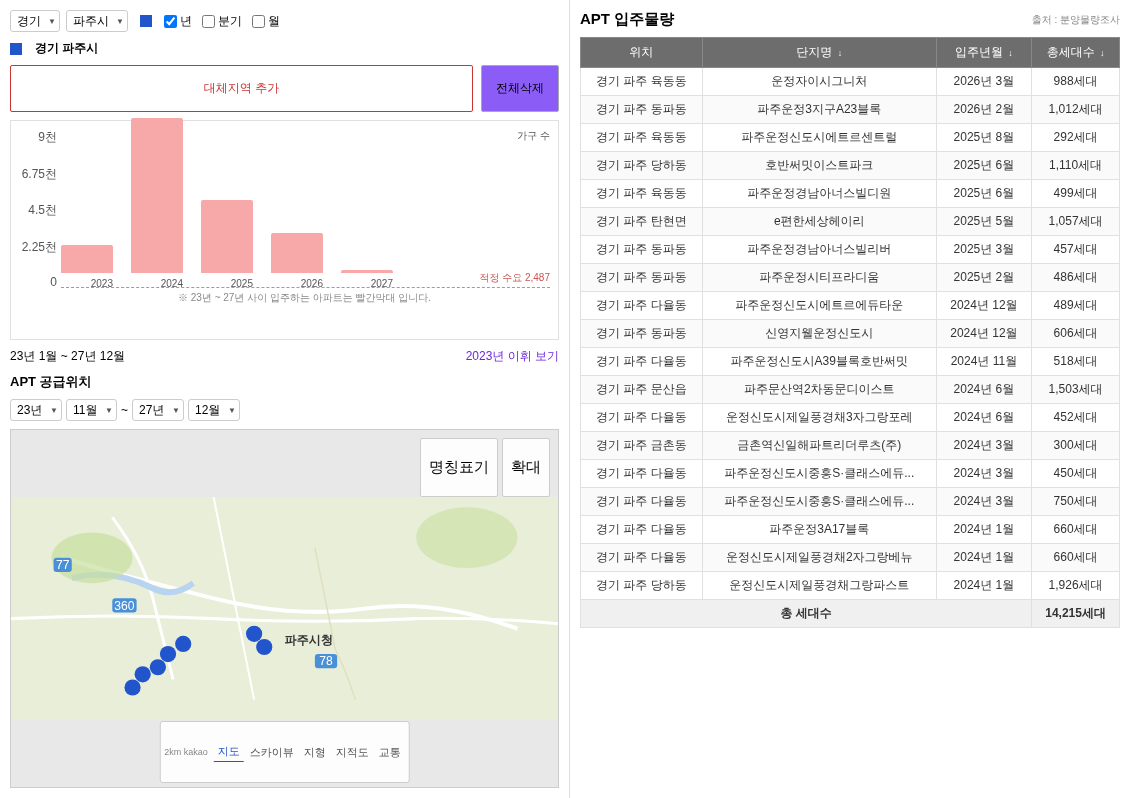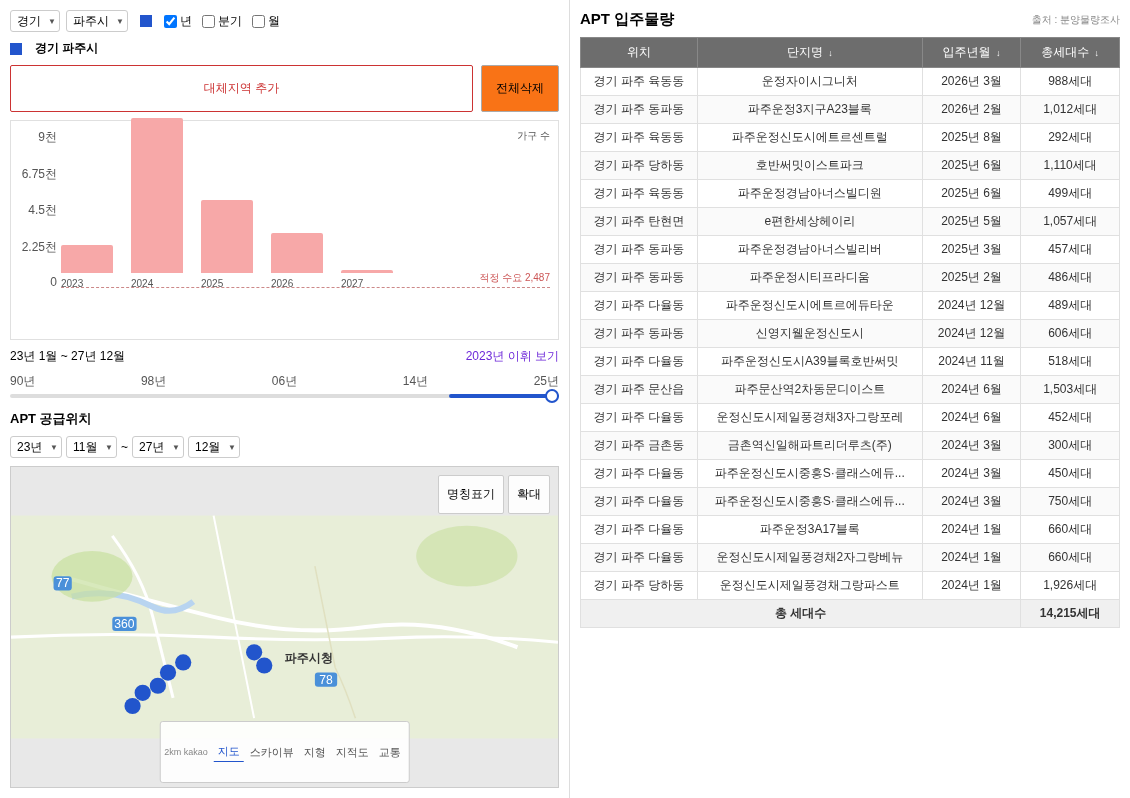--- a/index.html
+++ b/index.html
@@ -16,27 +16,27 @@
     .checkbox-group { display: flex; align-items: center; gap: 10px; margin-left: 6px; }
     .checkbox-label { display: flex; align-items: center; gap: 3px; cursor: pointer; }
 
     
     .region-label { display: flex; align-items: center; gap: 13px; font-size: 13px; font-weight: bold; }
     .blue-square { width: 12px; height: 12px; background: #2255cc; display: inline-block; }
 
     
     .btn-row { display: flex; gap: 8px; }
     .btn-add { flex: 1; border: 1.5px solid #cc3333; color: #cc3333; background: #fff; padding: 14px; cursor: pointer; border-radius: 2px; font-size: 12px; }
-    .btn-delete { border: 1px solid #aaa; background: #f97316; padding: 6px 14px; cursor: pointer; border-radius: 2px; font-size: 12px; }
+    .btn-delete { border: 1px solid #aaa; background: #8b5cf6; padding: 6px 14px; cursor: pointer; border-radius: 2px; font-size: 12px; }
 
     
     .chart-area { position: relative; height: 220px; border: 1px solid #e0e0e0; padding: 8px 10px 30px 50px; }
     .chart-y-labels { position: absolute; left: 2px; top: 8px; display: flex; flex-direction: column; justify-content: space-between; height: 160px; font-size: 10px; color: #555; text-align: right; width: 44px; }
     .chart-bars { display: flex; align-items: flex-end; height: 160px; gap: 18px; padding-top: 4px; }
-    .bar-group { display: flex; flex-direction: column; align-items: flex-start; gap: 2px; }
+    .bar-group { display: flex; flex-direction: column; align-items: flex-end; gap: 2px; }
     .bar { background: #f7a8a8; border-radius: 2px 2px 0 0; width: 52px; }
     .bar-label { font-size: 10px; color: #555; margin-top: 3px; }
     .household-label { position: absolute; right: 8px; top: 8px; font-size: 10px; color: #555; }
     .dashed-line { position: absolute; right: 8px; left: 50px; border-top: 1px dashed #cc8888; }
     .dashed-label { position: absolute; right: 8px; font-size: 10px; color: #cc5555; }
     .chart-note { font-size: 10px; color: #888; text-align: center; margin-top: 2px; }
 
     
     .date-range-row { display: flex; justify-content: space-between; align-items: center; font-size: 12px; }
     .link-blue { color: #6d28d9; cursor: pointer; }
@@ -47,31 +47,31 @@
 
     
     .section-title { font-size: 13px; font-weight: bold; }
     .supply-controls { display: flex; align-items: center; gap: 4px; }
     .map-btn { border: none; background: none; cursor: pointer; font-size: 11px; color: #555; padding: 2px 4px; }
     .map-btn.active { color: #2255cc; border-bottom: 1.5px solid #2255cc; }
 
     
     .map-container { flex: 1; background: #e8e8e8; position: relative; overflow: hidden; border: 1px solid #ccc; min-height: 200px; }
     .map-overlay-btn { position: absolute; top: 8px; right: 8px; display: flex; gap: 4px; }
-    .map-ov-btn { background: rgba(255,255,255,0.9); border: 1px solid #ccc; padding: 10px 8px; font-size: 12px; cursor: pointer; border-radius: 2px; }
+    .map-ov-btn { background: rgba(255,255,255,0.9); border: 1px solid #ccc; padding: 19px 8px; font-size: 15px; cursor: pointer; border-radius: 2px; }
 
     
     .right-panel { flex: 1; background: #fff; display: flex; flex-direction: column; padding: 10px; overflow: hidden; }
     .panel-header { display: flex; justify-content: space-between; align-items: center; margin-bottom: 8px; }
     .panel-title { font-size: 15px; font-weight: bold; }
     .source-text { font-size: 10px; color: #888; }
 
     
     .data-table { width: 100%; border-collapse: collapse; font-size: 11px; }
-    .data-table th { background: #6d6d6d; color: #fff; padding: 6px 16px; text-align: center; border: 1px solid #888; font-weight: normal; }
+    .data-table th { background: #6d6d6d; color: #fff; padding: 6px 4px; text-align: center; border: 1px solid #888; font-weight: normal; }
     .data-table td { padding: 5px 8px; border: 1px solid #e0e0e0; text-align: center; color: #333; }
     .data-table tr:nth-child(even) td { background: #fafafa; }
     .total-row td { background: #f0f0f0 !important; font-weight: bold; }
     .sort-arrow { font-size: 9px; margin-left: 2px; }
     .table-wrapper { overflow-y: auto; flex: 1; }
 
     
     .map-svg { width: 100%; height: 100%; }
   </style>
 </head>
@@ -149,40 +149,28 @@
       <div class="bar-group">
         <div class="bar" style="height:40px;"></div>
         <span class="bar-label">2026</span>
       </div>
 
       <div class="bar-group">
         <div class="bar" style="height:3px;"></div>
         <span class="bar-label">2027</span>
       </div>
     </div>
+    <div class="chart-note">※ 23년 ~ 27년 사이 입주하는 아파트는 빨간막대 입니다.</div>
   </div>
 
   <div class="date-range-row">
     <span>23년 1월 ~ 27년 12월</span>
     <a class="link-blue">2023년 이휘 보기</a>
   </div>
 
-  <div>
-    <div class="slider-labels">
-      <span>90년</span>
-      <span>98년</span>
-      <span>06년</span>
-      <span>14년</span>
-      <span>25년</span>
-    </div>
-    <div class="slider-track">
-      <div class="slider-fill"></div>
-      <div class="slider-thumb"></div>
-    </div>
-  </div>
 
   <div class="section-title">APT 공급위치</div>
 
   <div class="supply-controls">
     <div class="dropdown-wrapper">
       <select class="dropdown">
         <option>23년</option>
       </select>
     </div>
     <div class="dropdown-wrapper">

